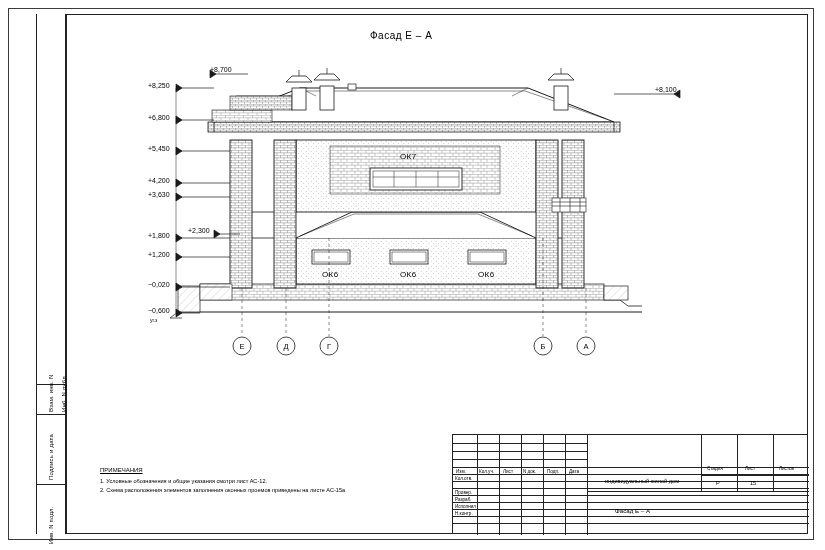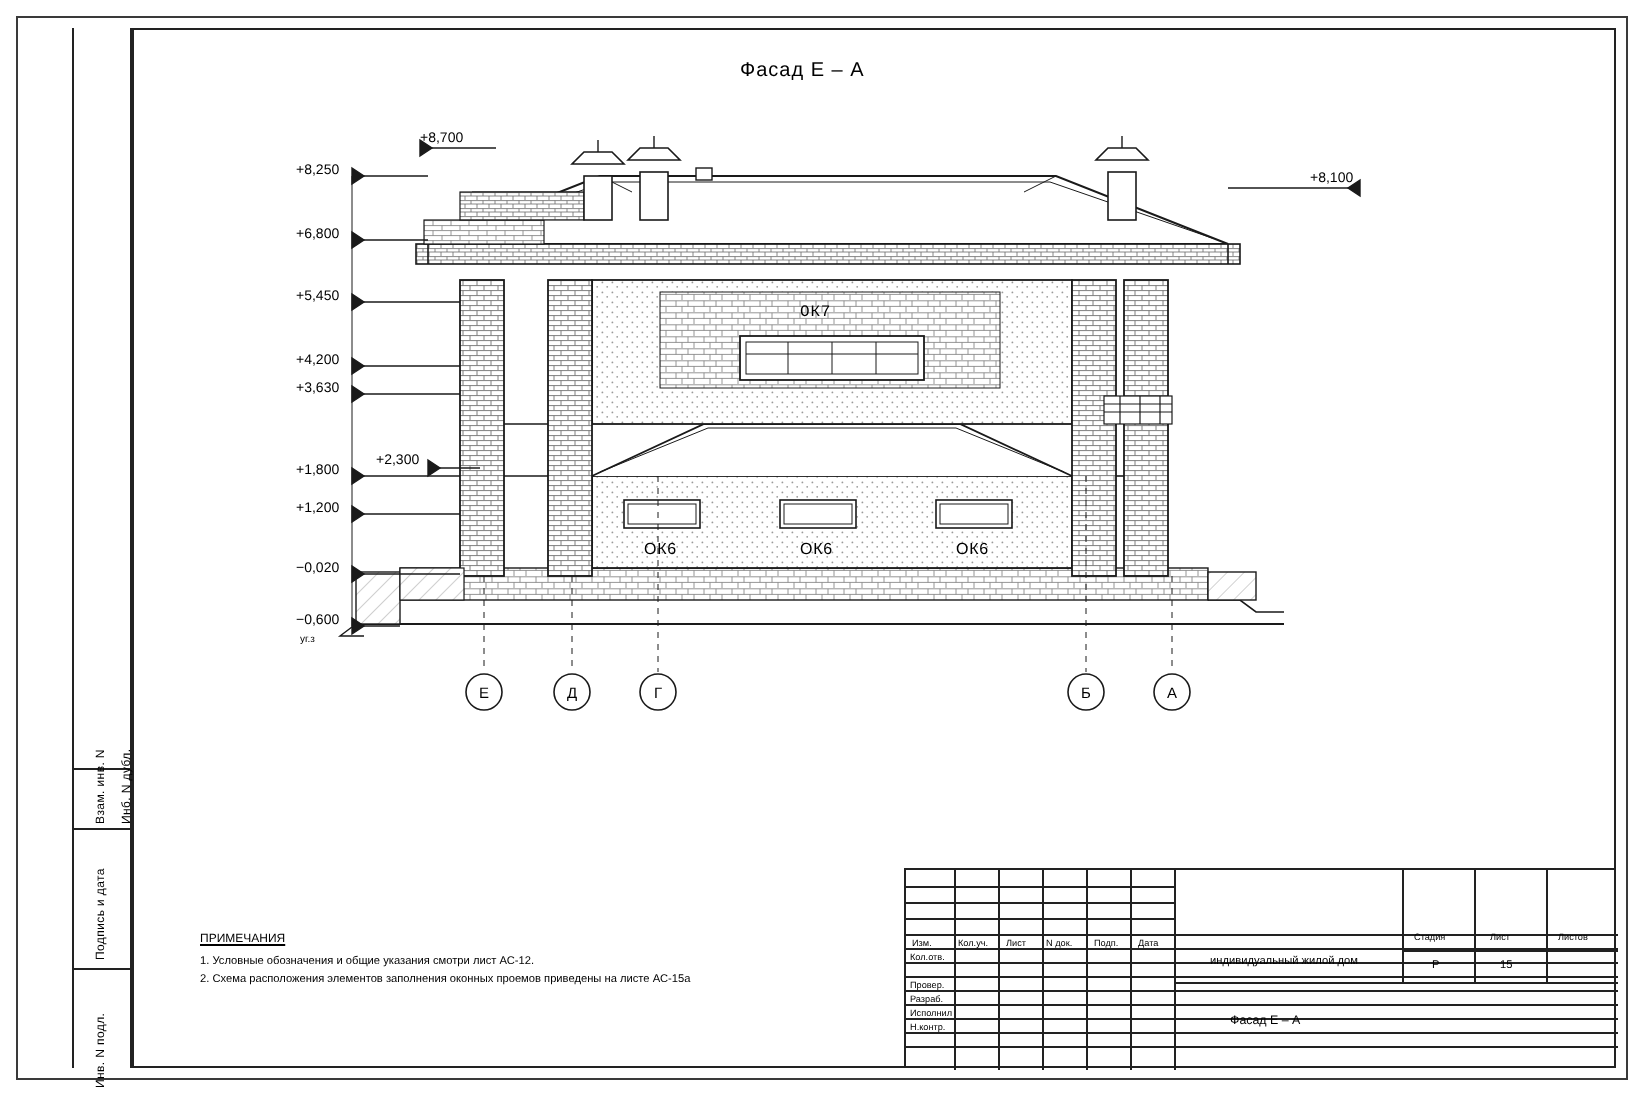--- a/index.html
+++ b/index.html
@@ -231,21 +231,21 @@
   <div class="lvl" style="left:148px;top:232px;">+1,800</div>
   <div class="lvl" style="left:148px;top:251px;">+1,200</div>
   <div class="lvl" style="left:148px;top:281px;">−0,020</div>
   <div class="lvl" style="left:148px;top:307px;">−0,600</div>
   <div class="lvl" style="left:150px;top:317px;font-size:5px;">уг.з</div>
 
   <div class="lvl" style="left:210px;top:66px;">+8,700</div>
   <div class="lvl" style="left:188px;top:227px;">+2,300</div>
   <div class="lvl" style="left:655px;top:86px;">+8,100</div>
 
-  <div class="win-lbl" style="left:400px;top:152px;font-family:Liberation Mono, monospace;">ОК7</div>
+  <div class="win-lbl" style="left:400px;top:152px;">ОК7</div>
   <div class="win-lbl" style="left:322px;top:270px;">ОК6</div>
   <div class="win-lbl" style="left:400px;top:270px;">ОК6</div>
   <div class="win-lbl" style="left:478px;top:270px;">ОК6</div>
 
   <div class="axis-lbl" style="left:234px;top:342px;">Е</div>
   <div class="axis-lbl" style="left:278px;top:342px;">Д</div>
   <div class="axis-lbl" style="left:321px;top:342px;">Г</div>
   <div class="axis-lbl" style="left:535px;top:342px;">Б</div>
   <div class="axis-lbl" style="left:578px;top:342px;">А</div>
 

